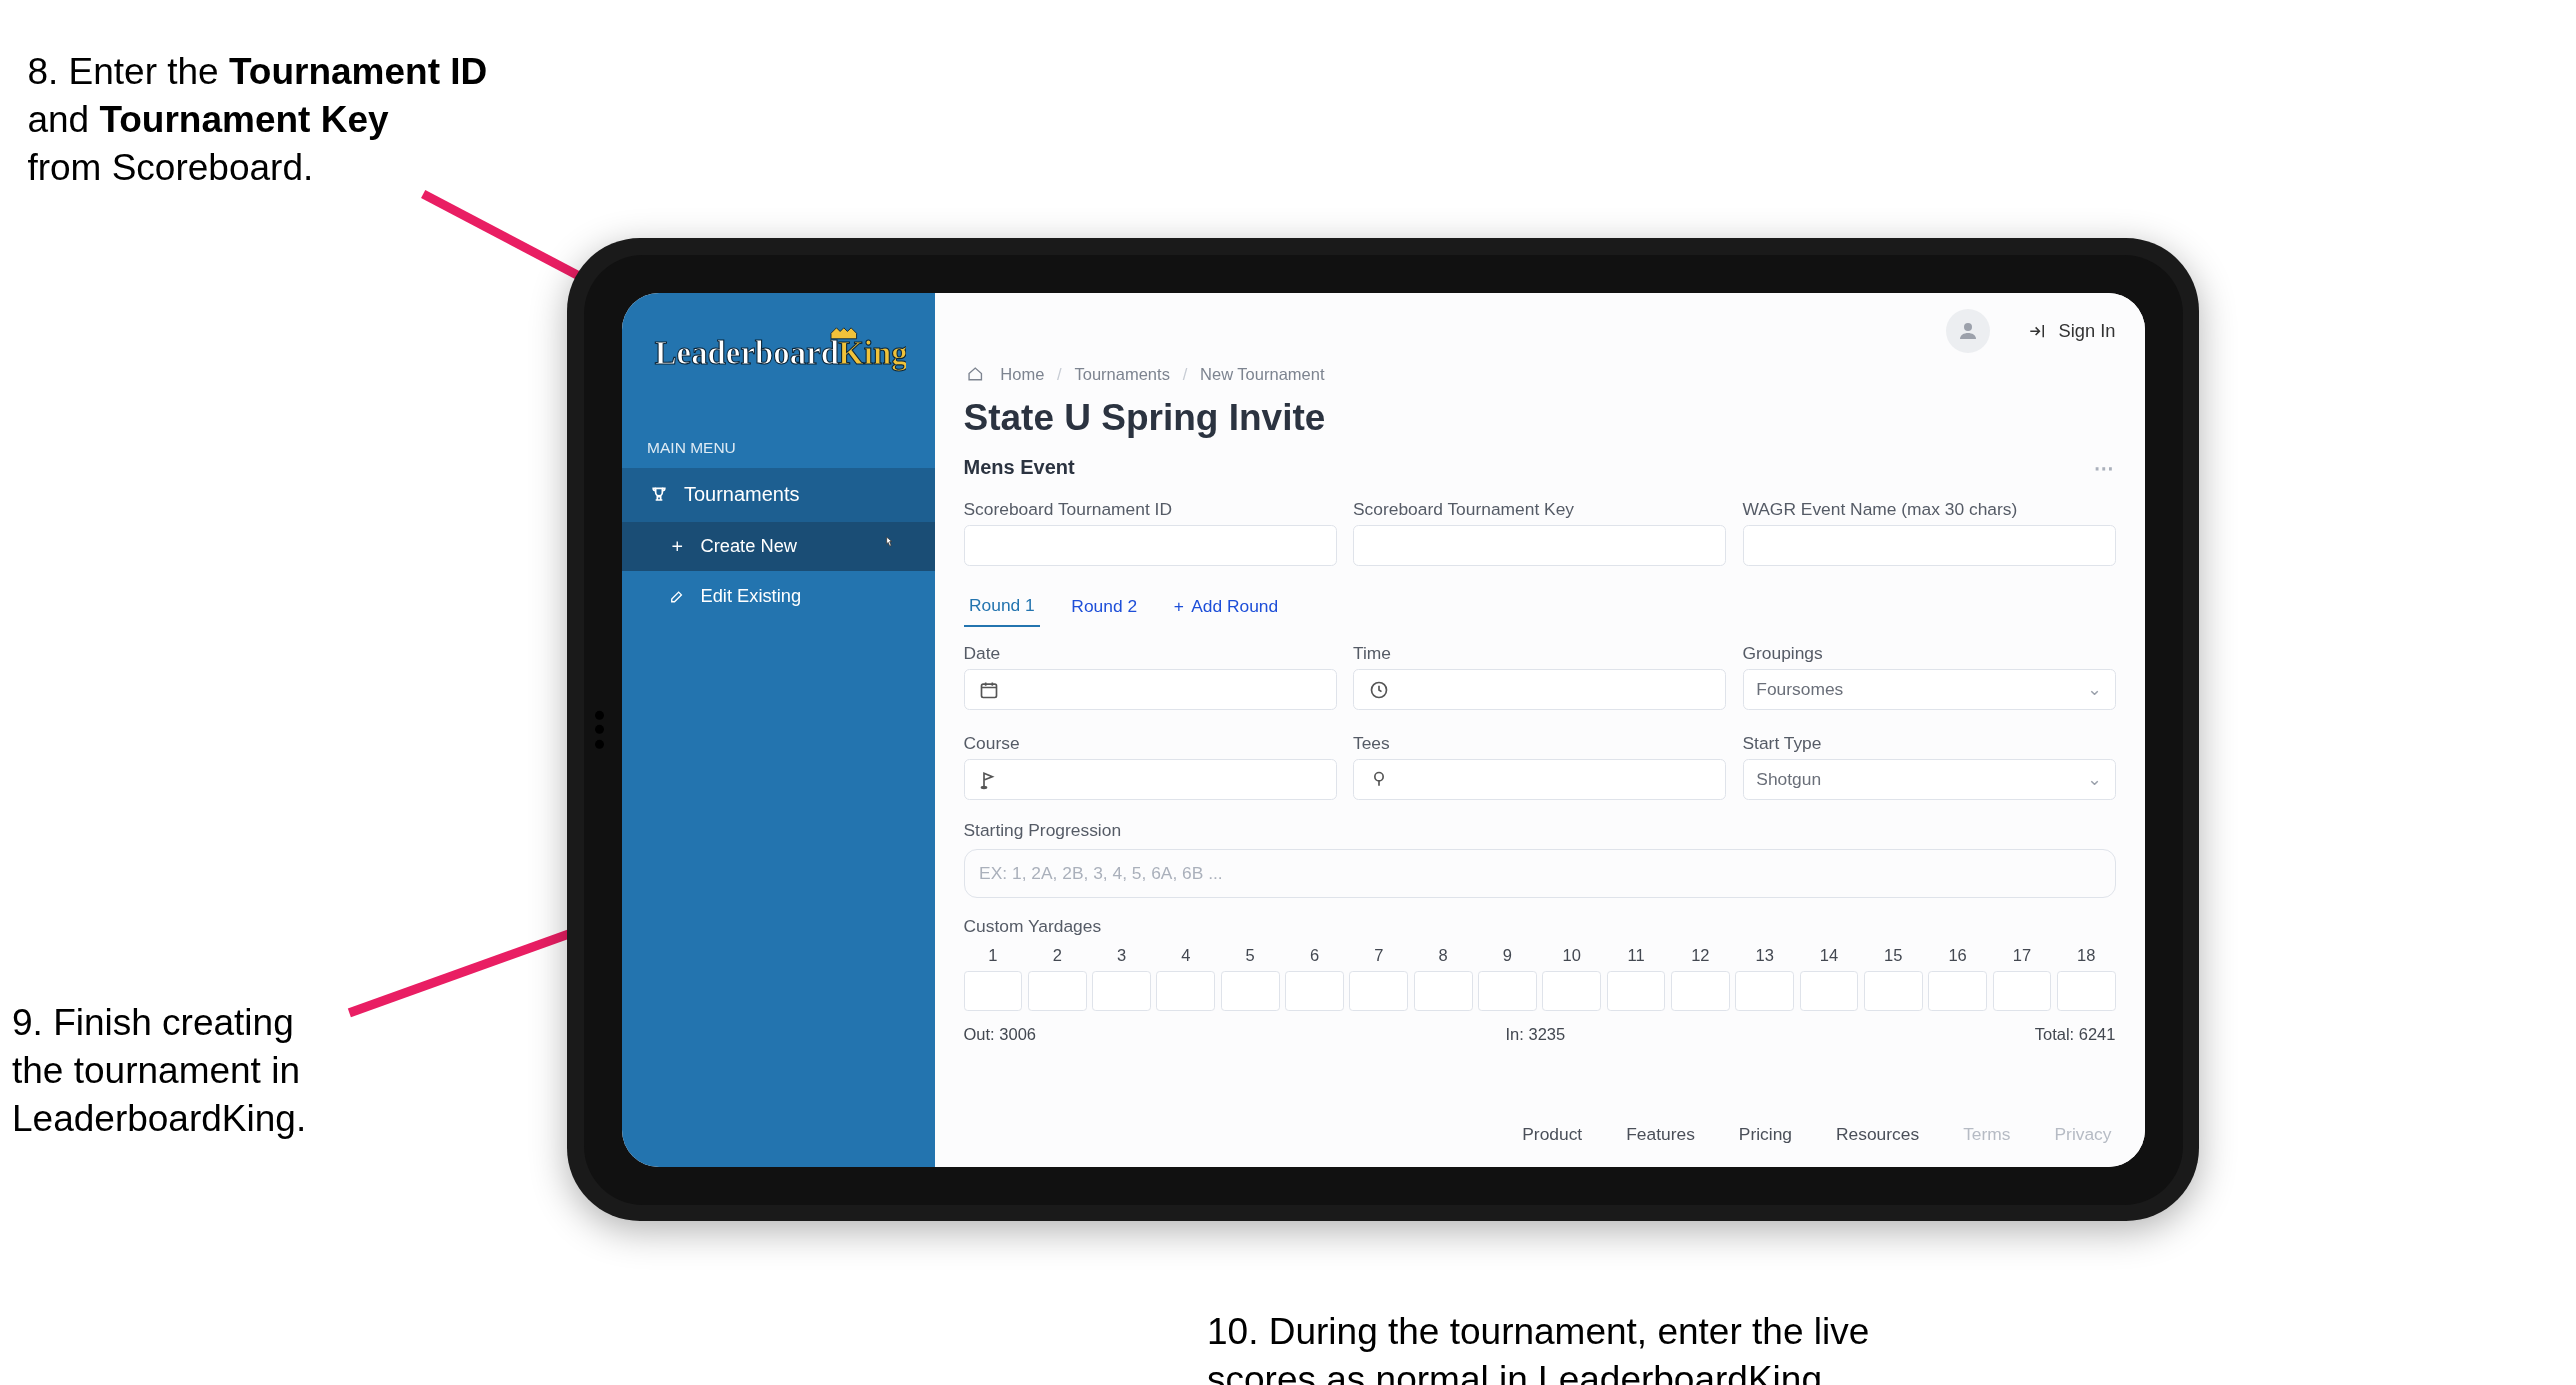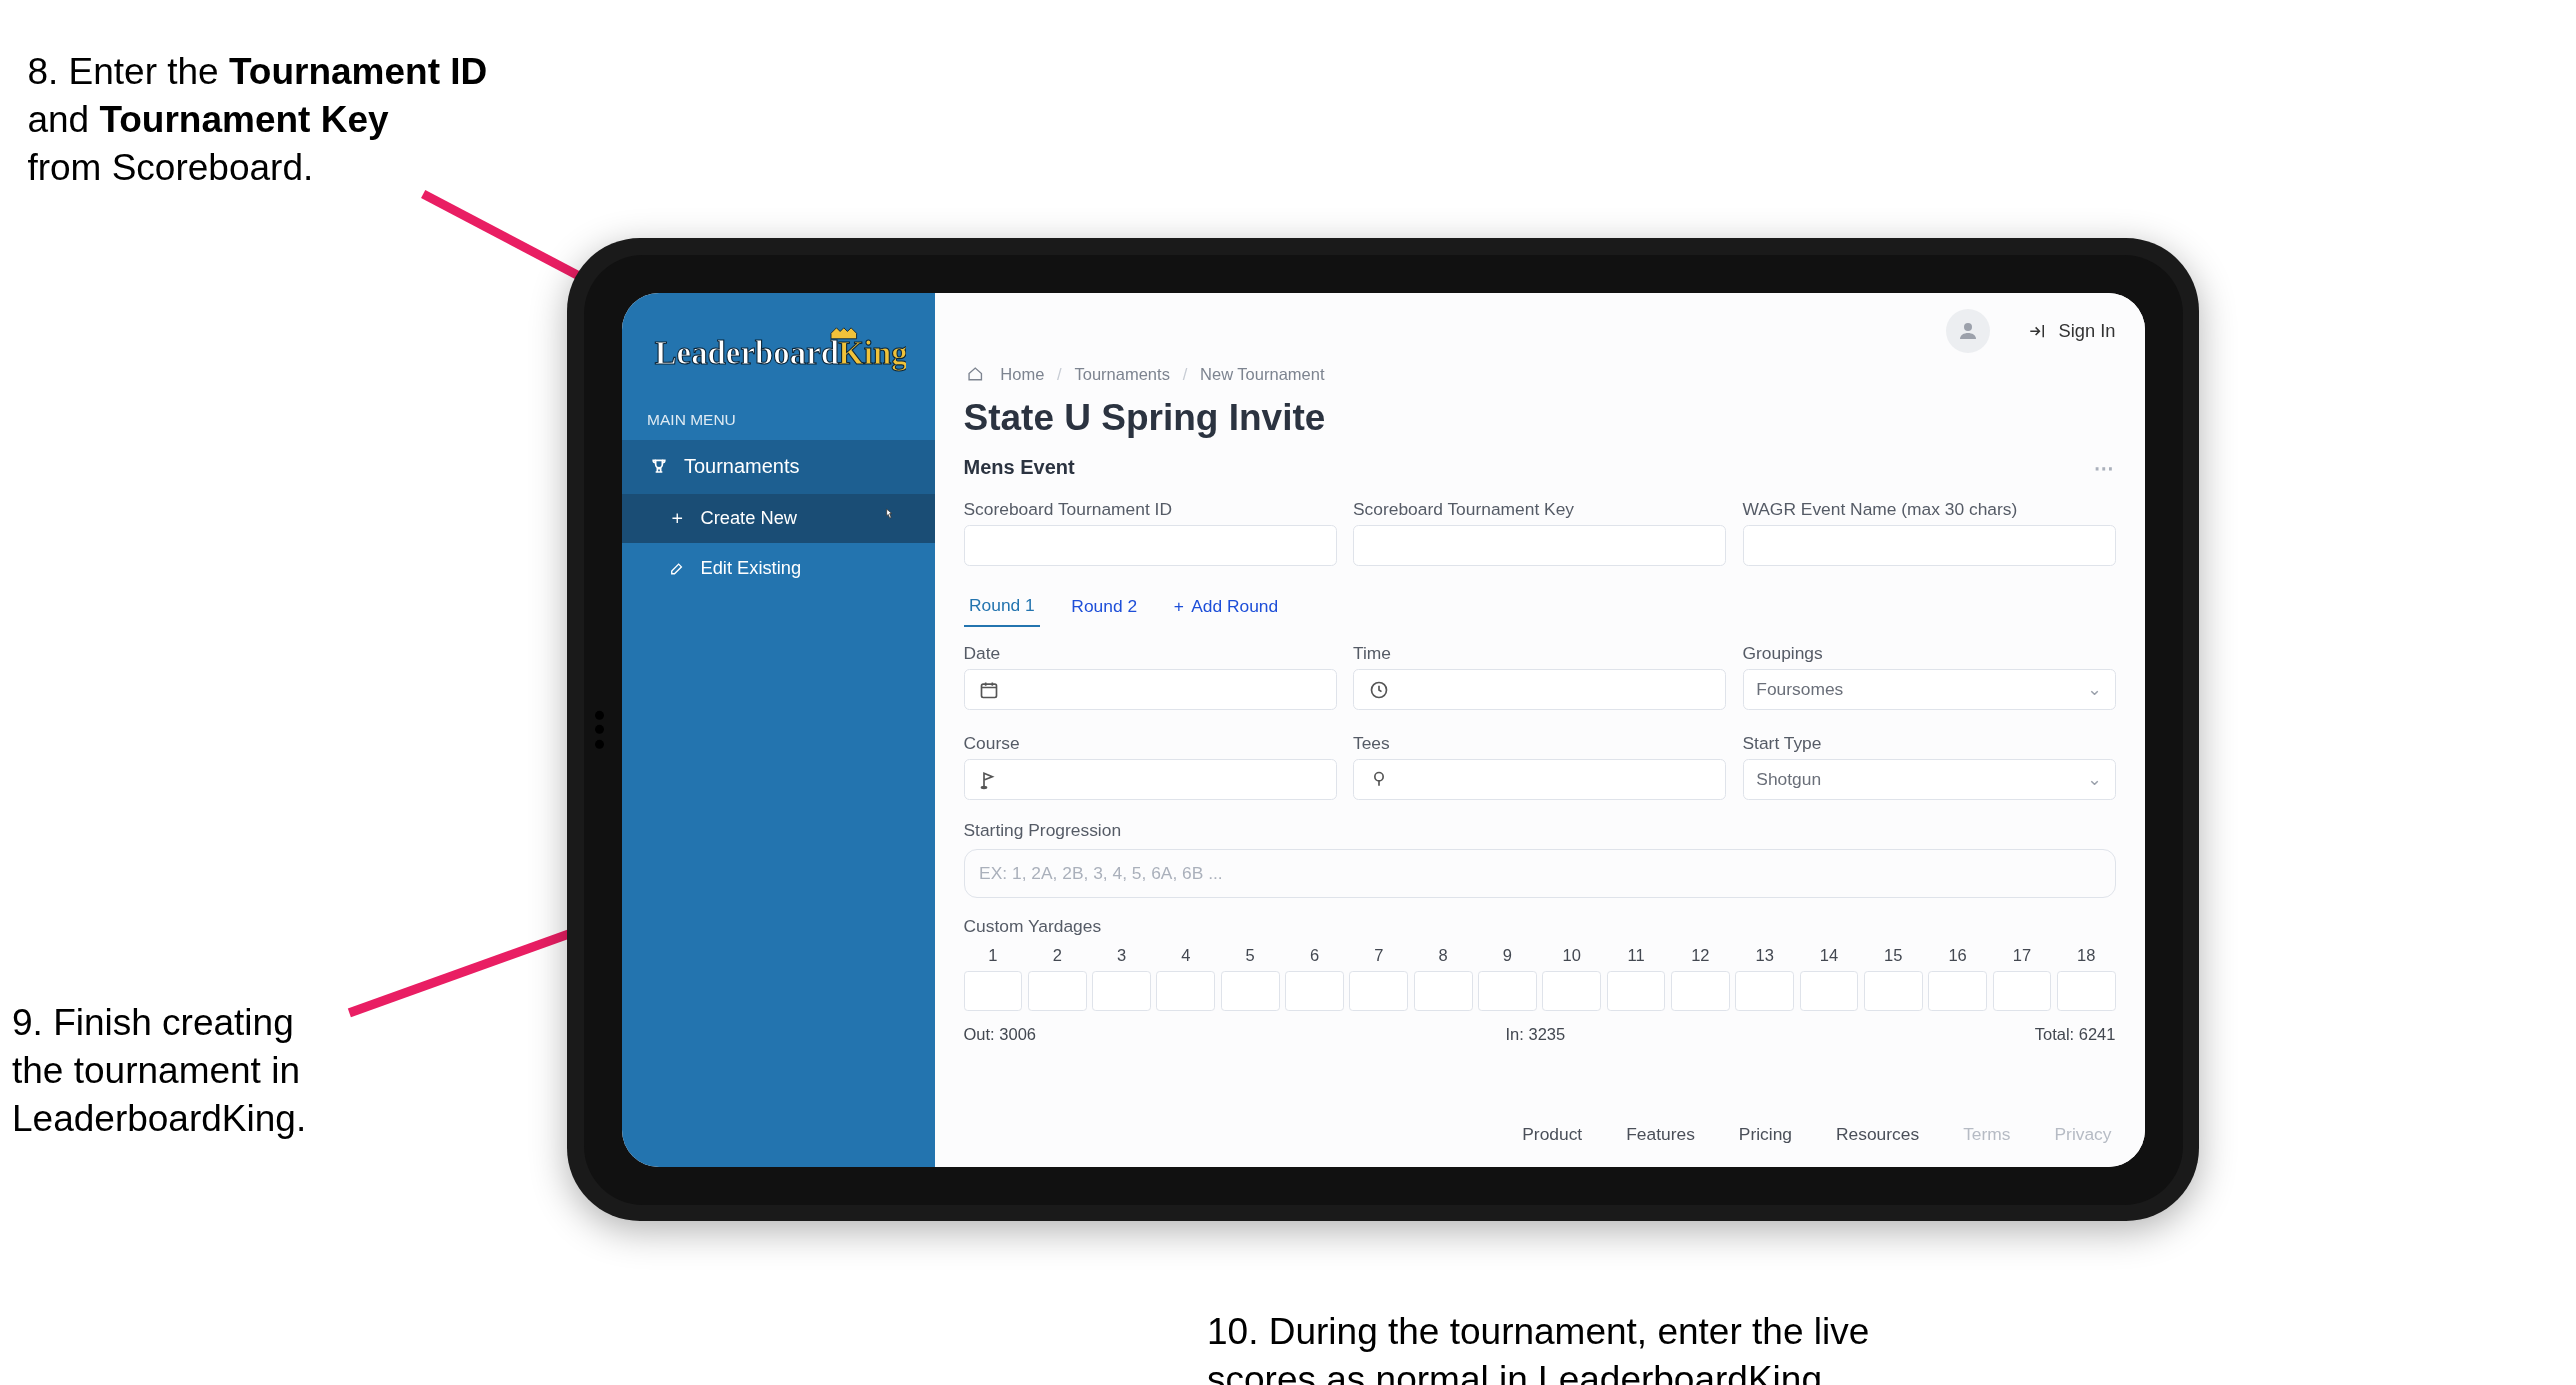--- a/index.html
+++ b/index.html
@@ -83,20 +83,21 @@
   font-family: cursive;
   font-size:33px;
   font-weight:700;
   color:#bef264;
 }
 .logo svg{display:block;margin:0 auto;}
 .menu-label {
   font-size:15.5px;
   opacity:.85;
   padding:7.3px 25.6px 11px;
+  margin-top:28px;
 }
 .nav-item {
   display:flex; align-items:center;
   gap:12.8px;
   padding:14.6px 25.6px;
   font-size:20px;
 }
 .nav-item.active { background:#1d5f91; }
 .nav-sub {
   display:flex; align-items:center;

